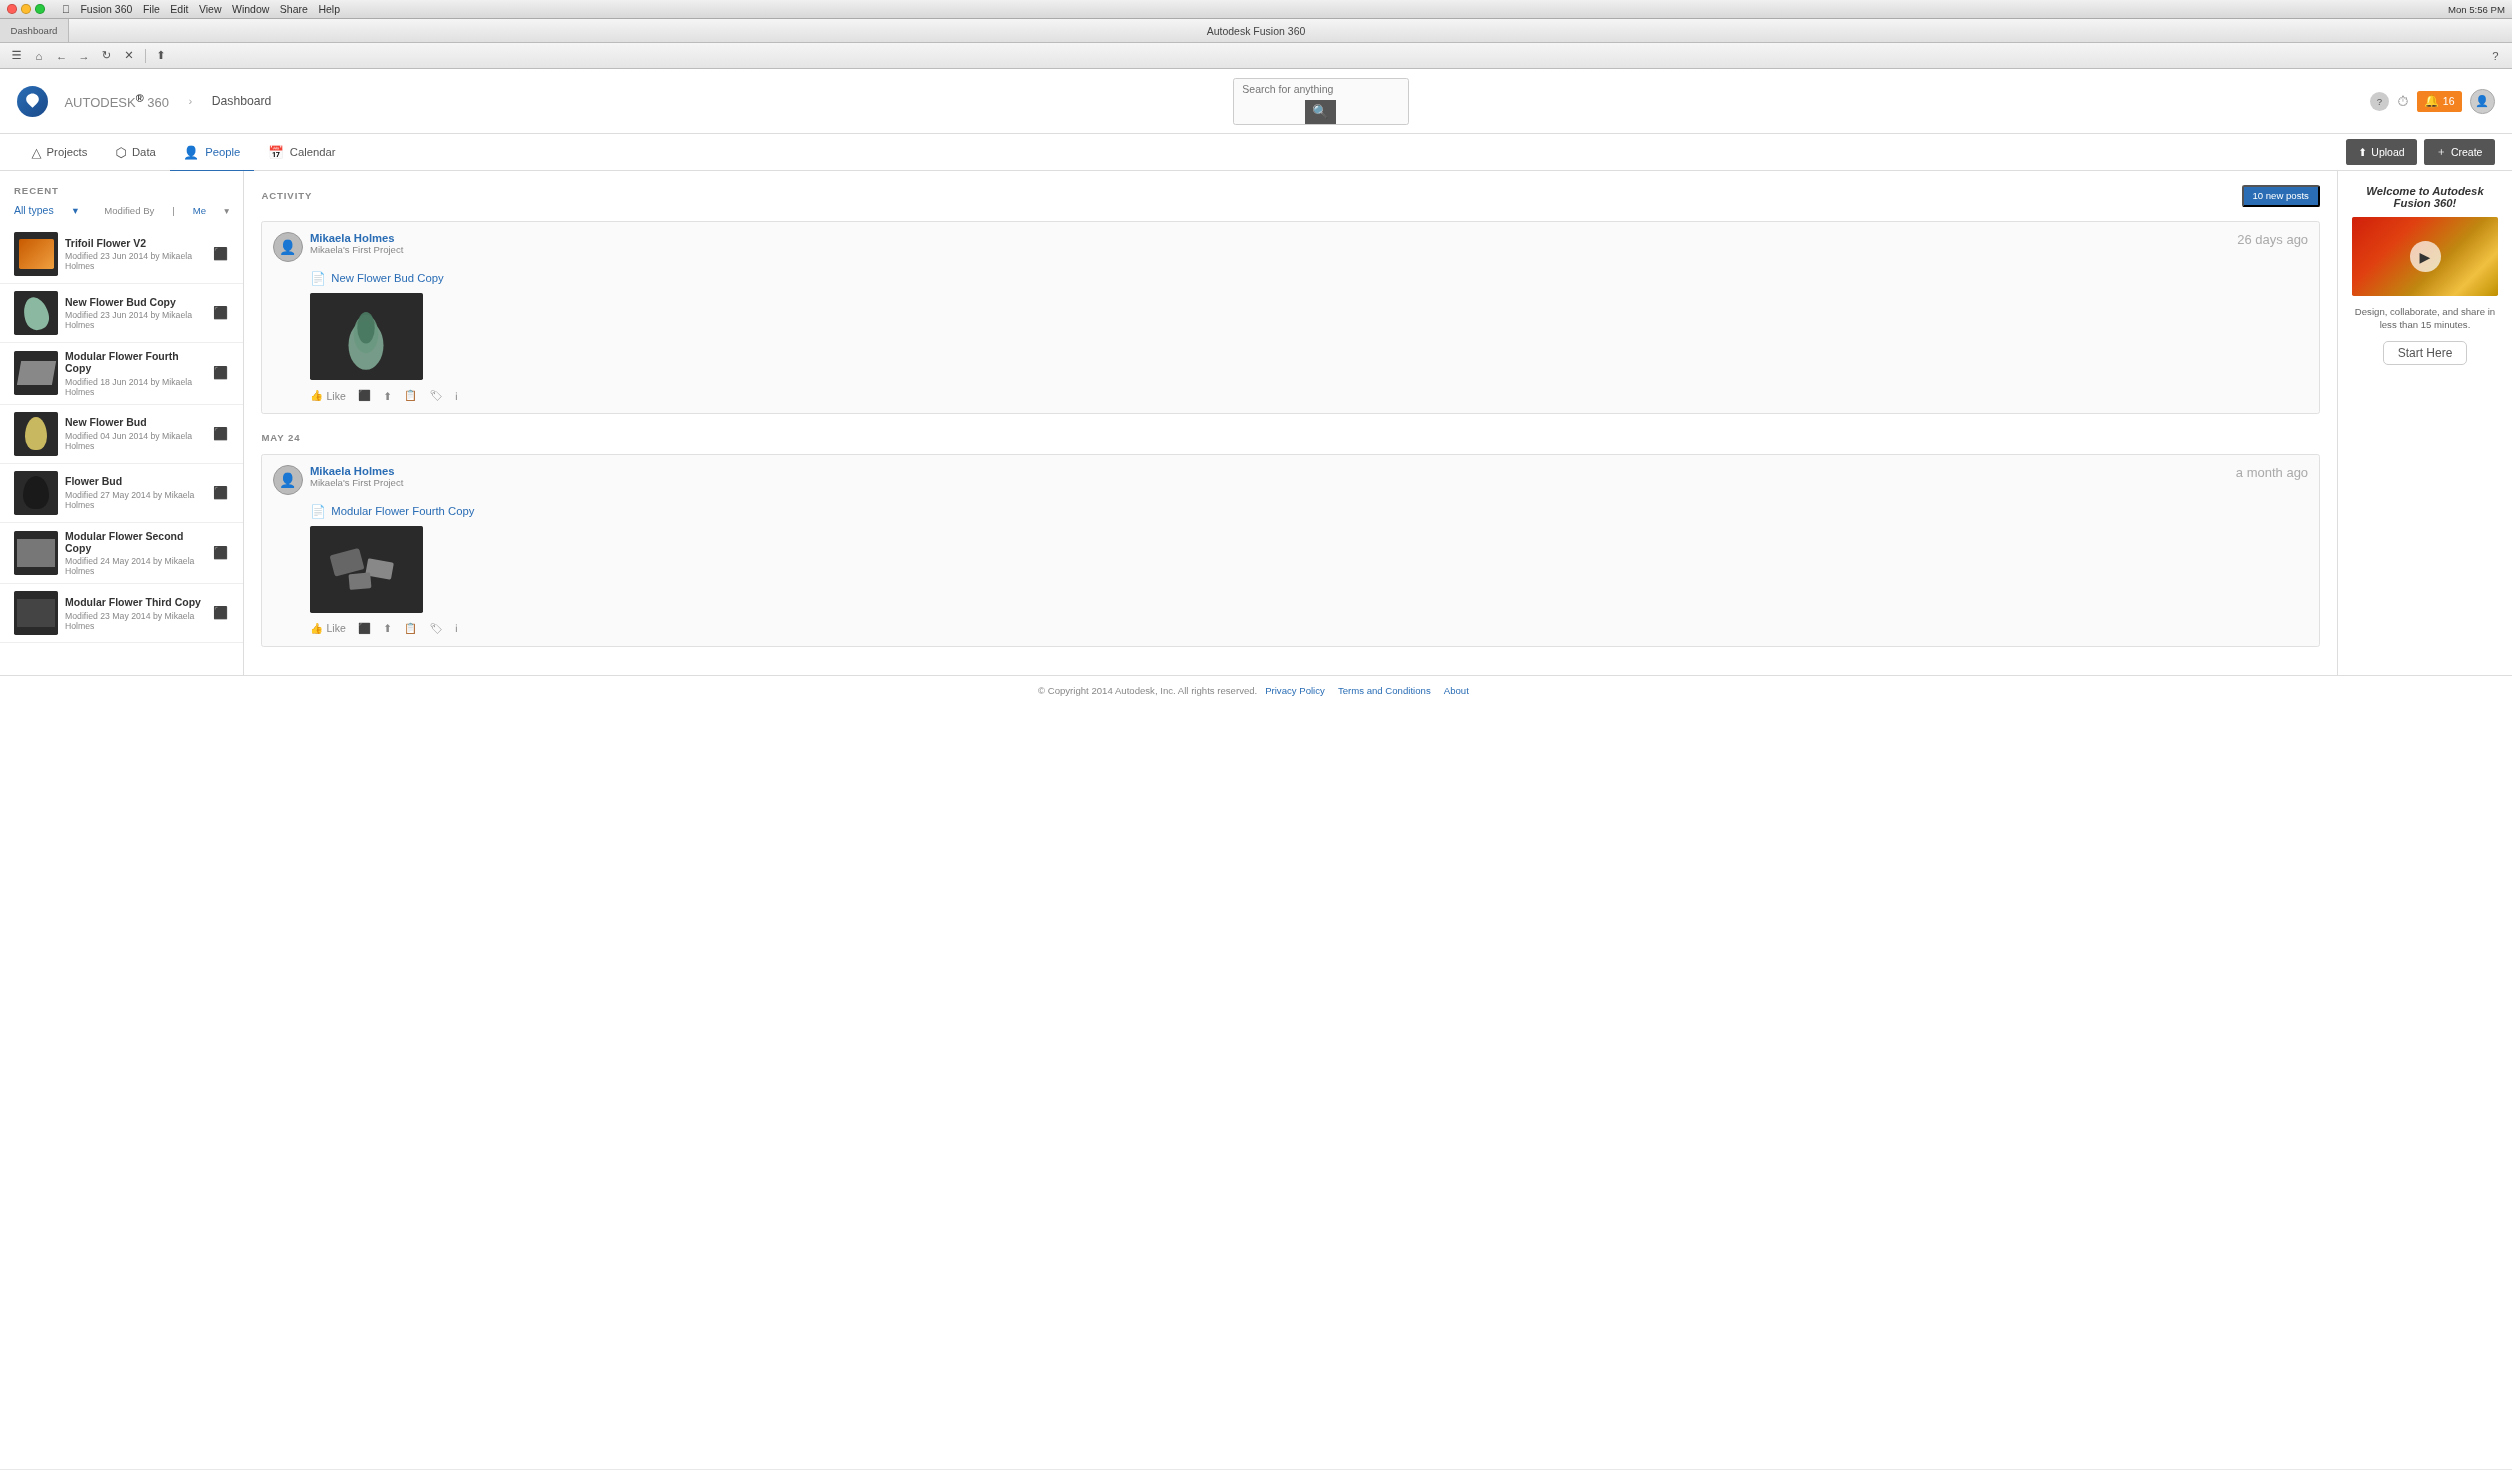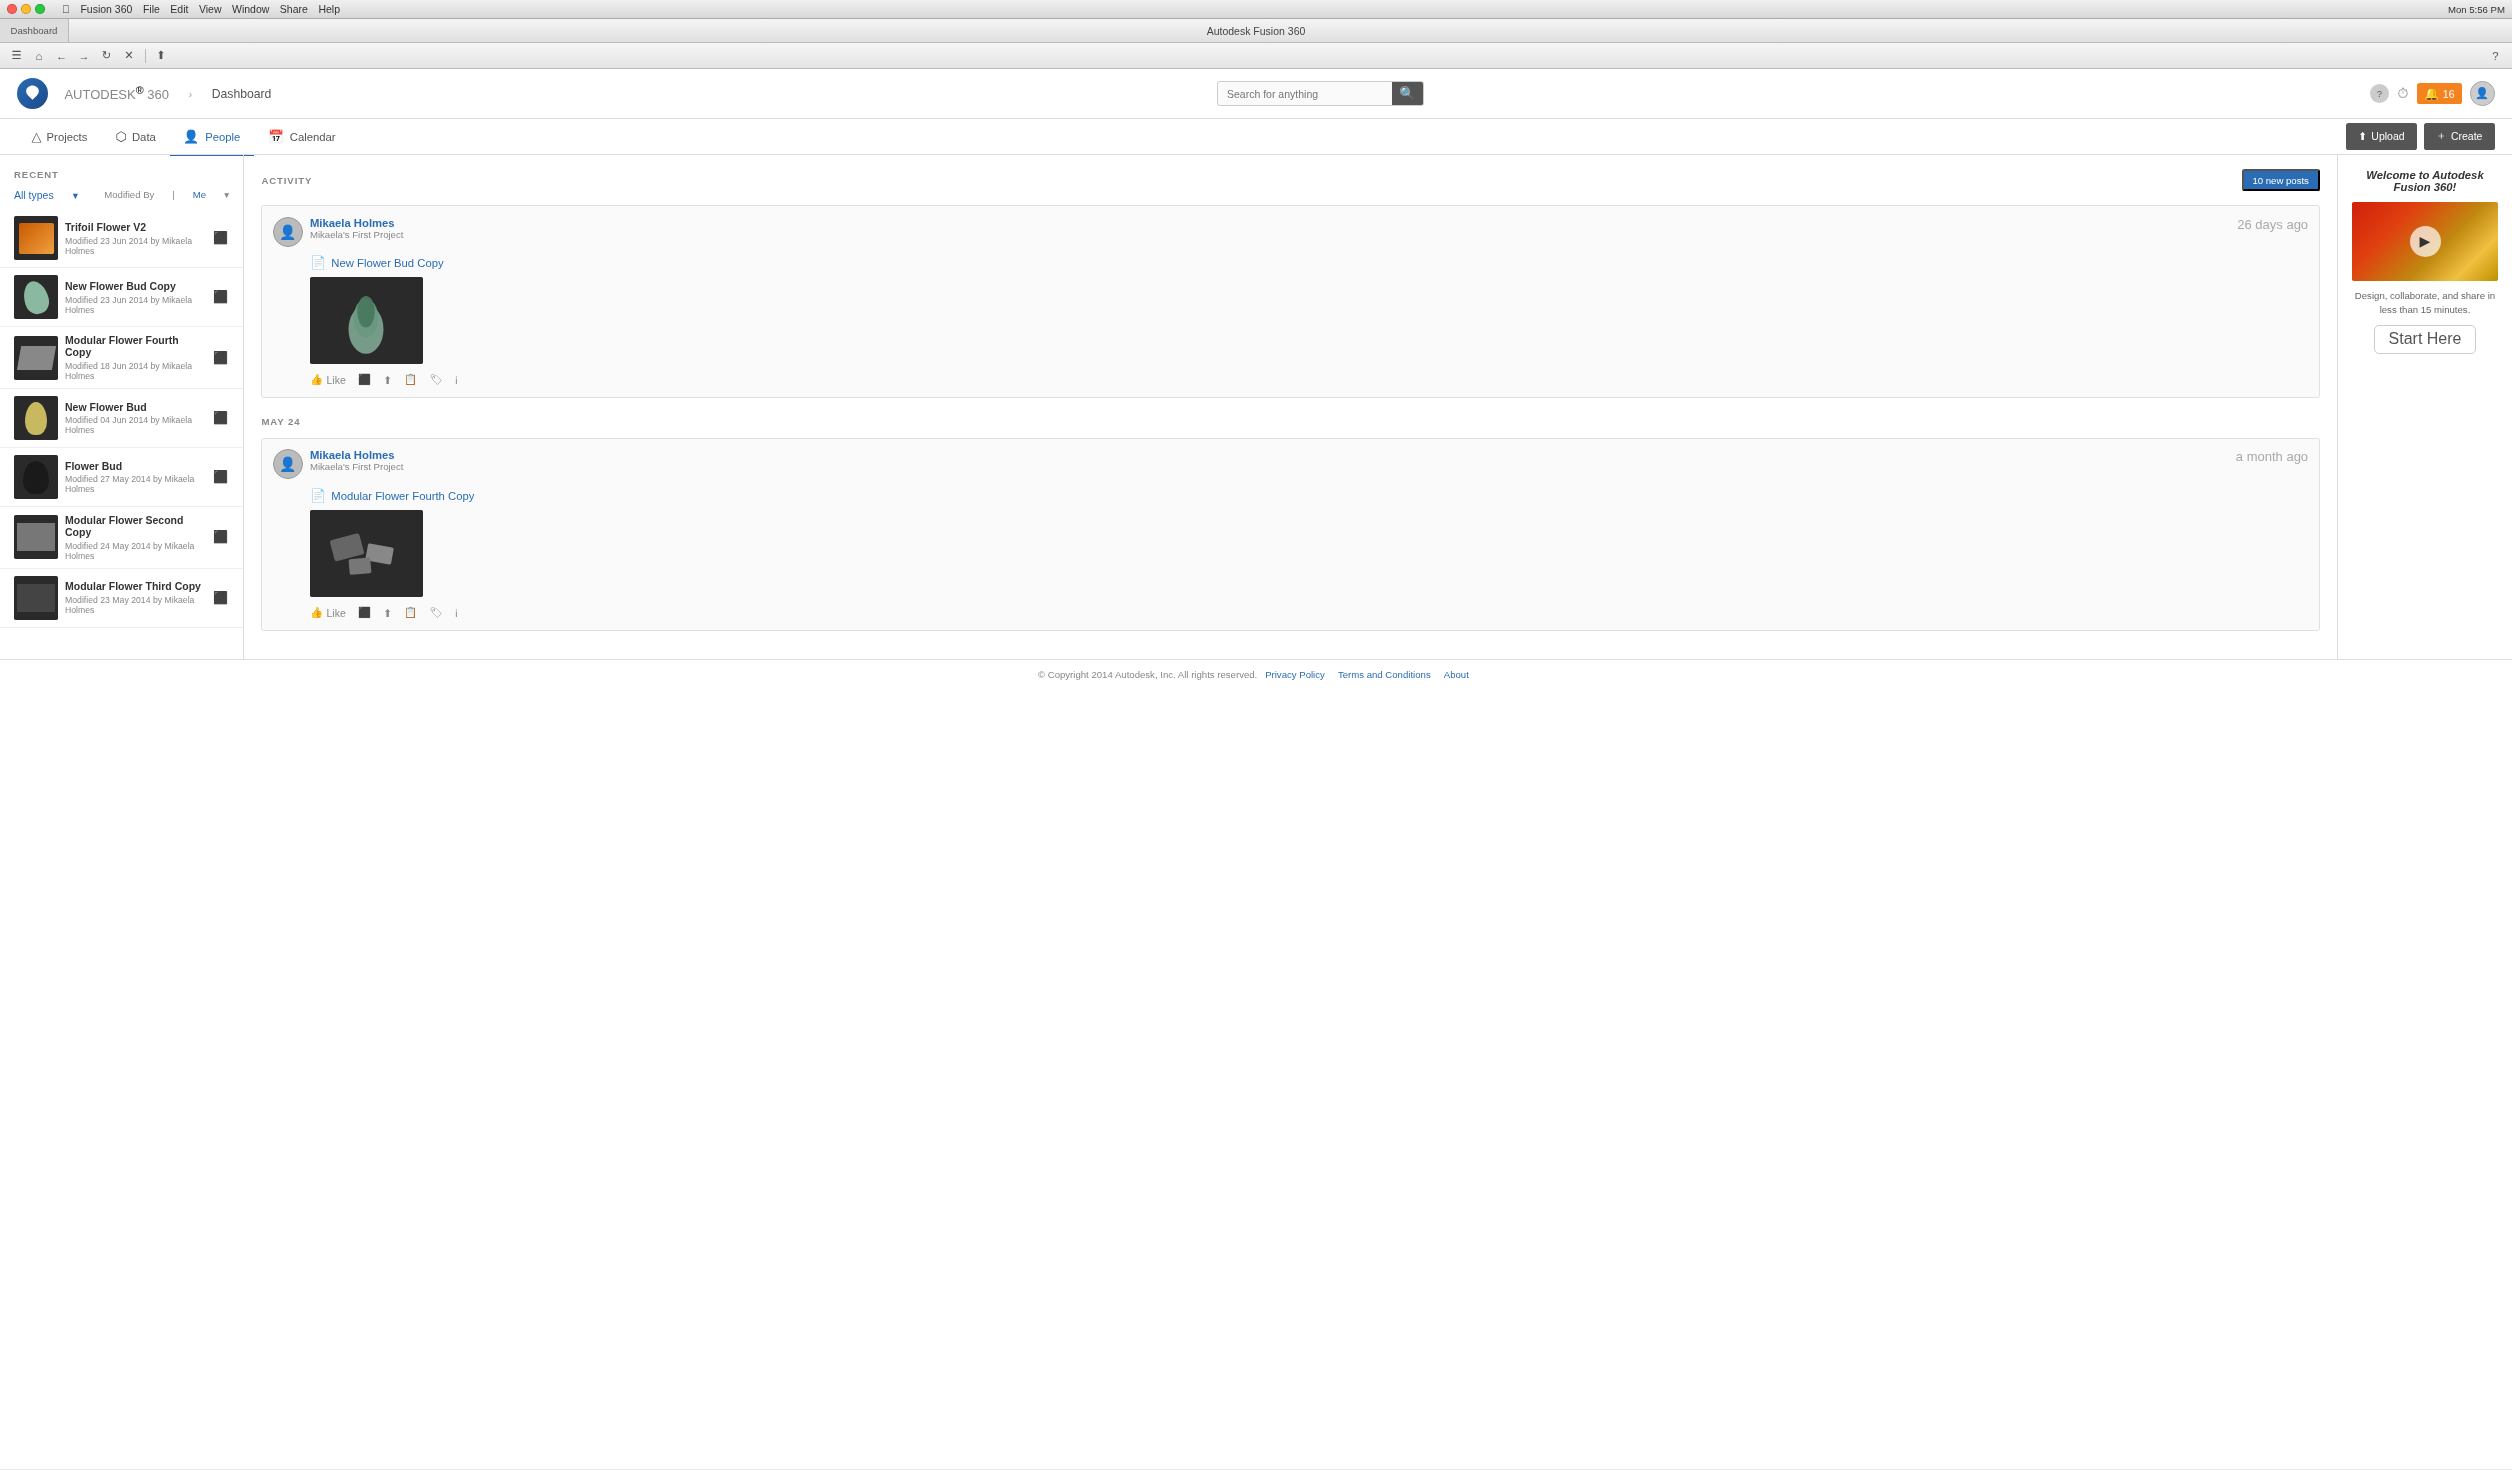--- a/index.html
+++ b/index.html
@@ -96,21 +96,21 @@
       display: flex; align-items: center; justify-content: center;
     }
     .logo-circle svg { width: 19px; height: 19px; }
     .header-brand { font-size: 13px; font-weight: bold; color: #333; }
     .header-brand span { font-weight: normal; color: #888; }
     .breadcrumb-sep { color: #aaa; margin: 0 3.5px; }
     .breadcrumb-current { color: #555; font-size: 12.2px; }
     .header-search {
       display: flex; align-items: center;
       border: 0.9px solid #ccc; border-radius: 2.6px;
-      overflow: hidden; background: #fafafa;
+      overflow: hidden; background: #fafafa; flex-direction: column;
     }
     .header-search input {
       border: none; background: transparent;
       padding: 4.4px 8.7px; font-size: 10.5px; width: 174px; outline: none; color: #888;
     }
     .header-search-btn {
       background: #555; border: none; cursor: pointer;
       padding: 4.4px 7px; color: #fff; display: flex; align-items: center;
     }
     .header-right { display: flex; align-items: center; gap: 8.7px; }
@@ -339,21 +339,21 @@
     .welcome-play {
       width: 31px; height: 31px; border-radius: 50%;
       background: rgba(255,255,255,0.7);
       display: flex; align-items: center; justify-content: center;
       font-size: 14px; color: #333;
     }
     .welcome-desc { font-size: 9.6px; color: #666; margin-bottom: 8.7px; line-height: 1.4; }
     .start-btn {
       background: #fff; border: 0.9px solid #ccc;
       border-radius: 5px; padding: 4.4px 14px;
-      font-size: 16px; color: #555; cursor: pointer;
+      font-size: 12px; color: #555; cursor: pointer;
     }
 
     
     .app-footer {
       background: #fff;
       padding: 8.7px 17.4px;
       text-align: center;
       font-size: 9.6px;
       color: #888;
       border-top: 0.9px solid #ddd;

